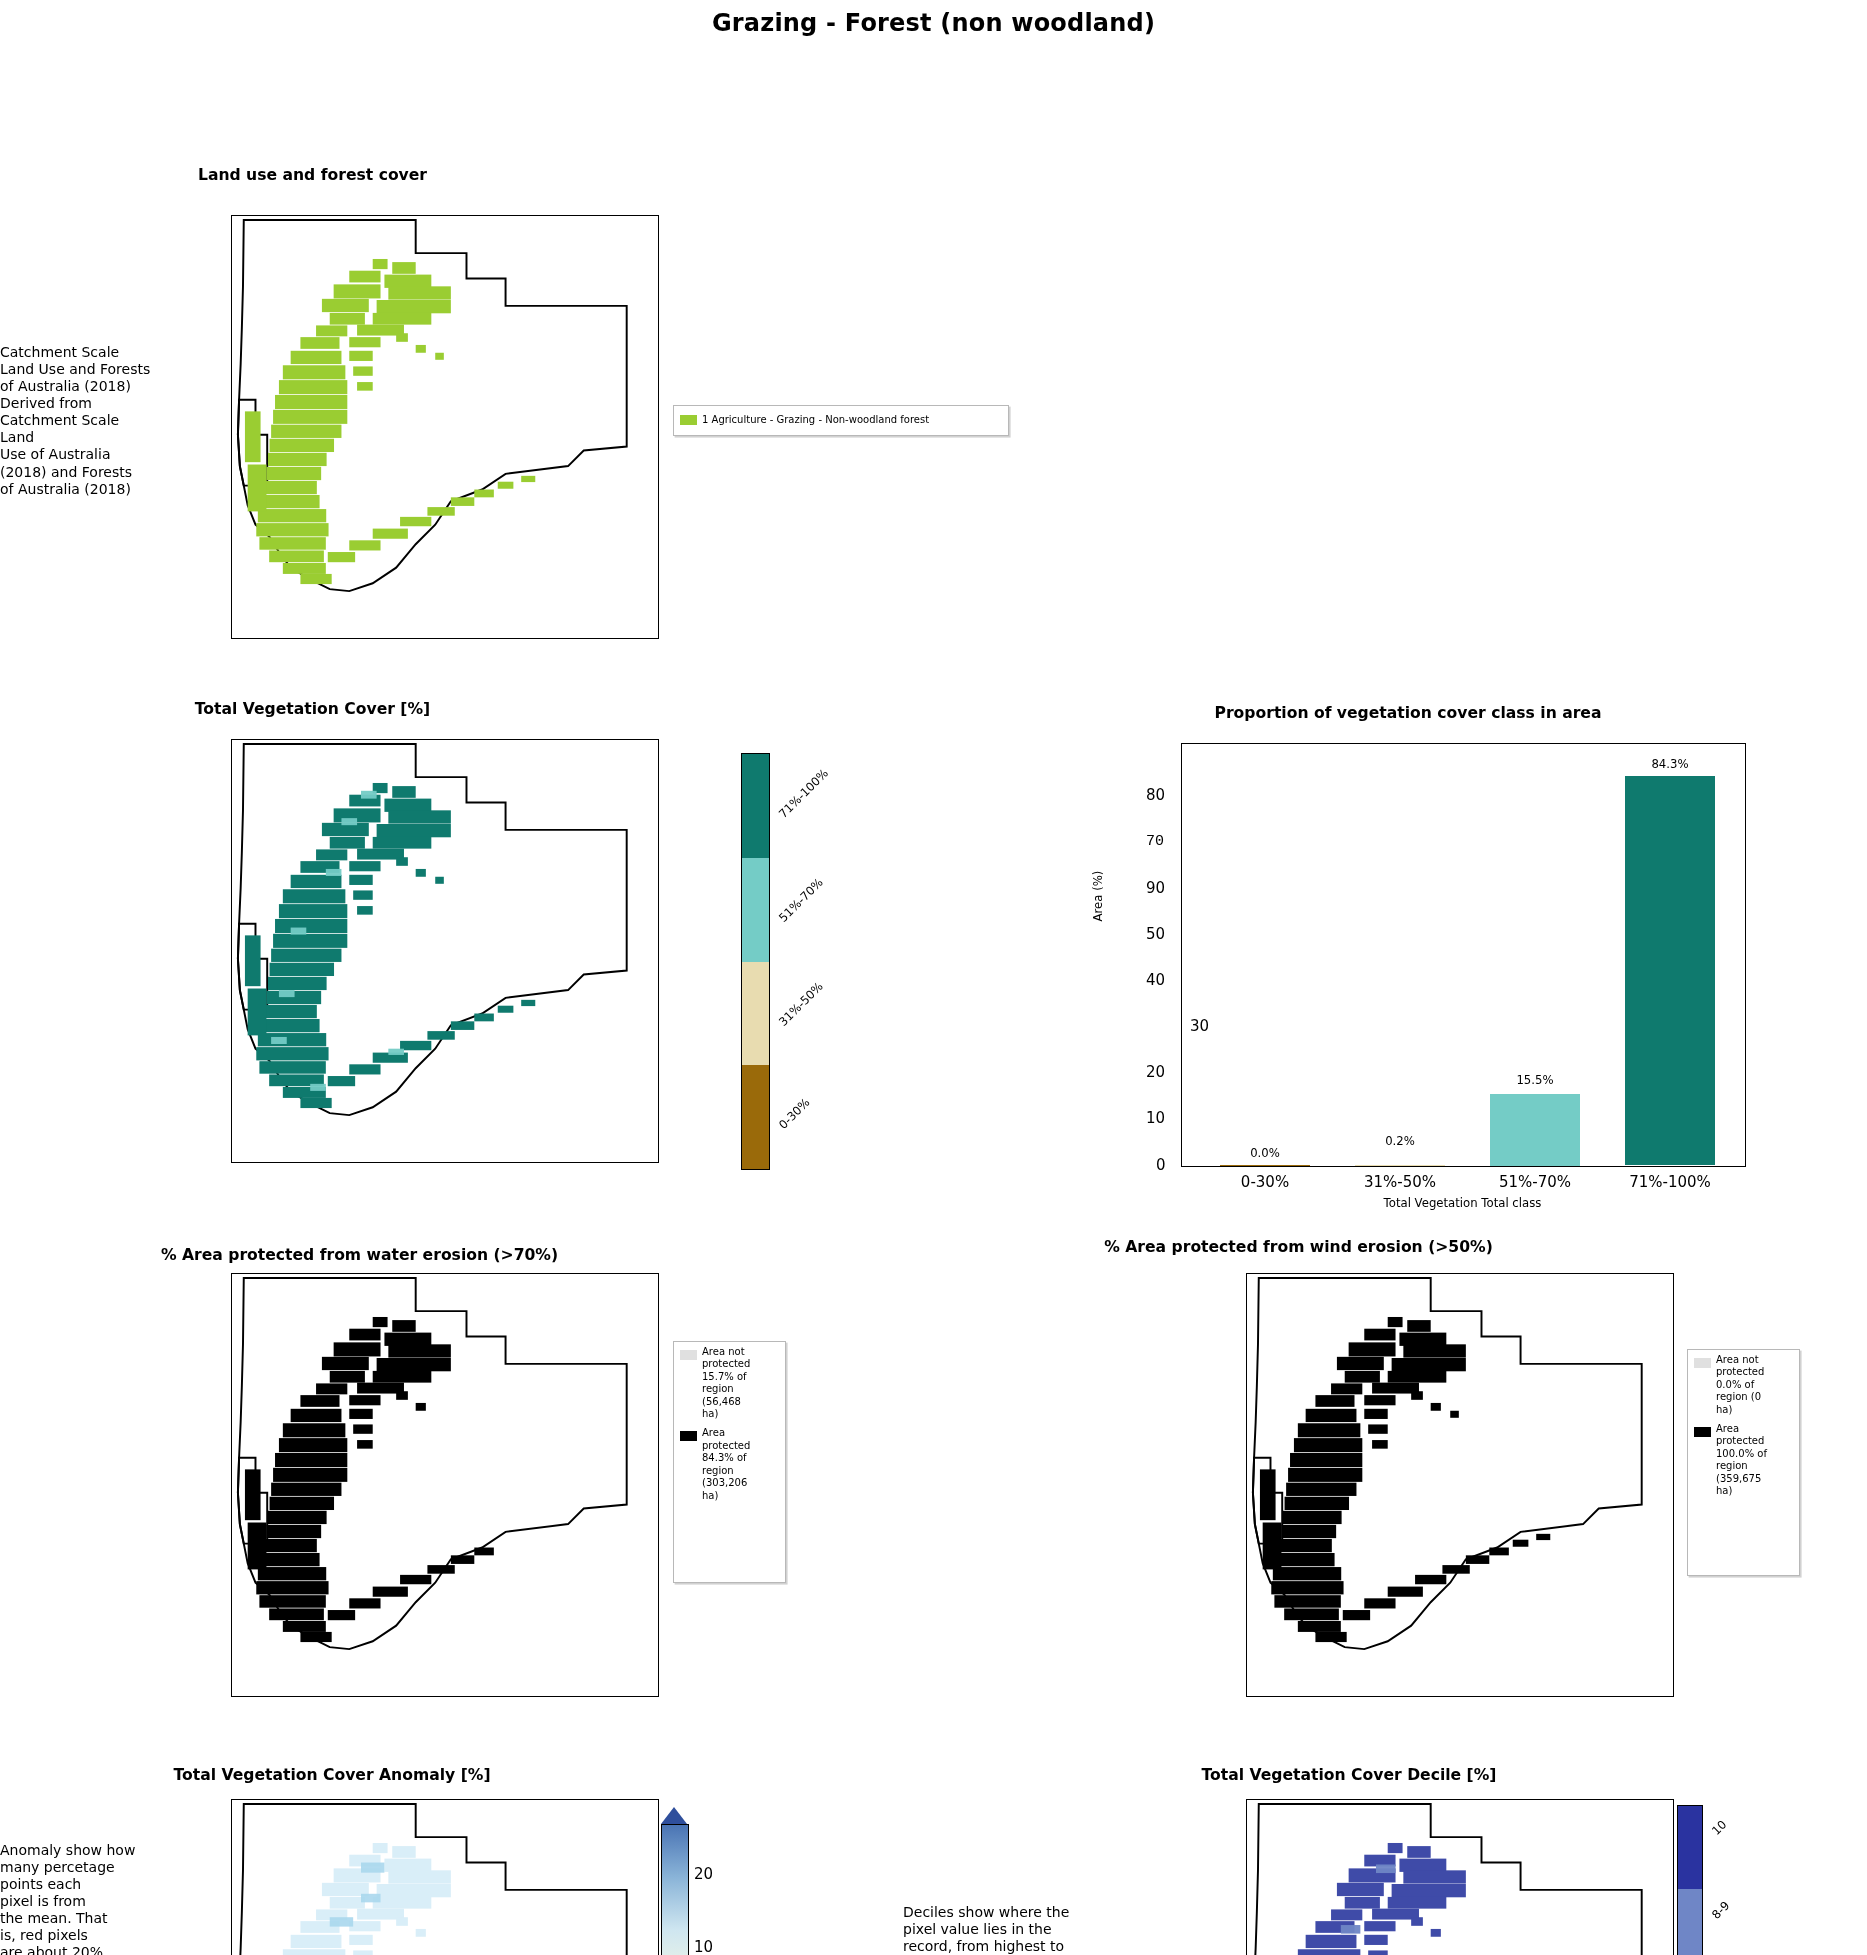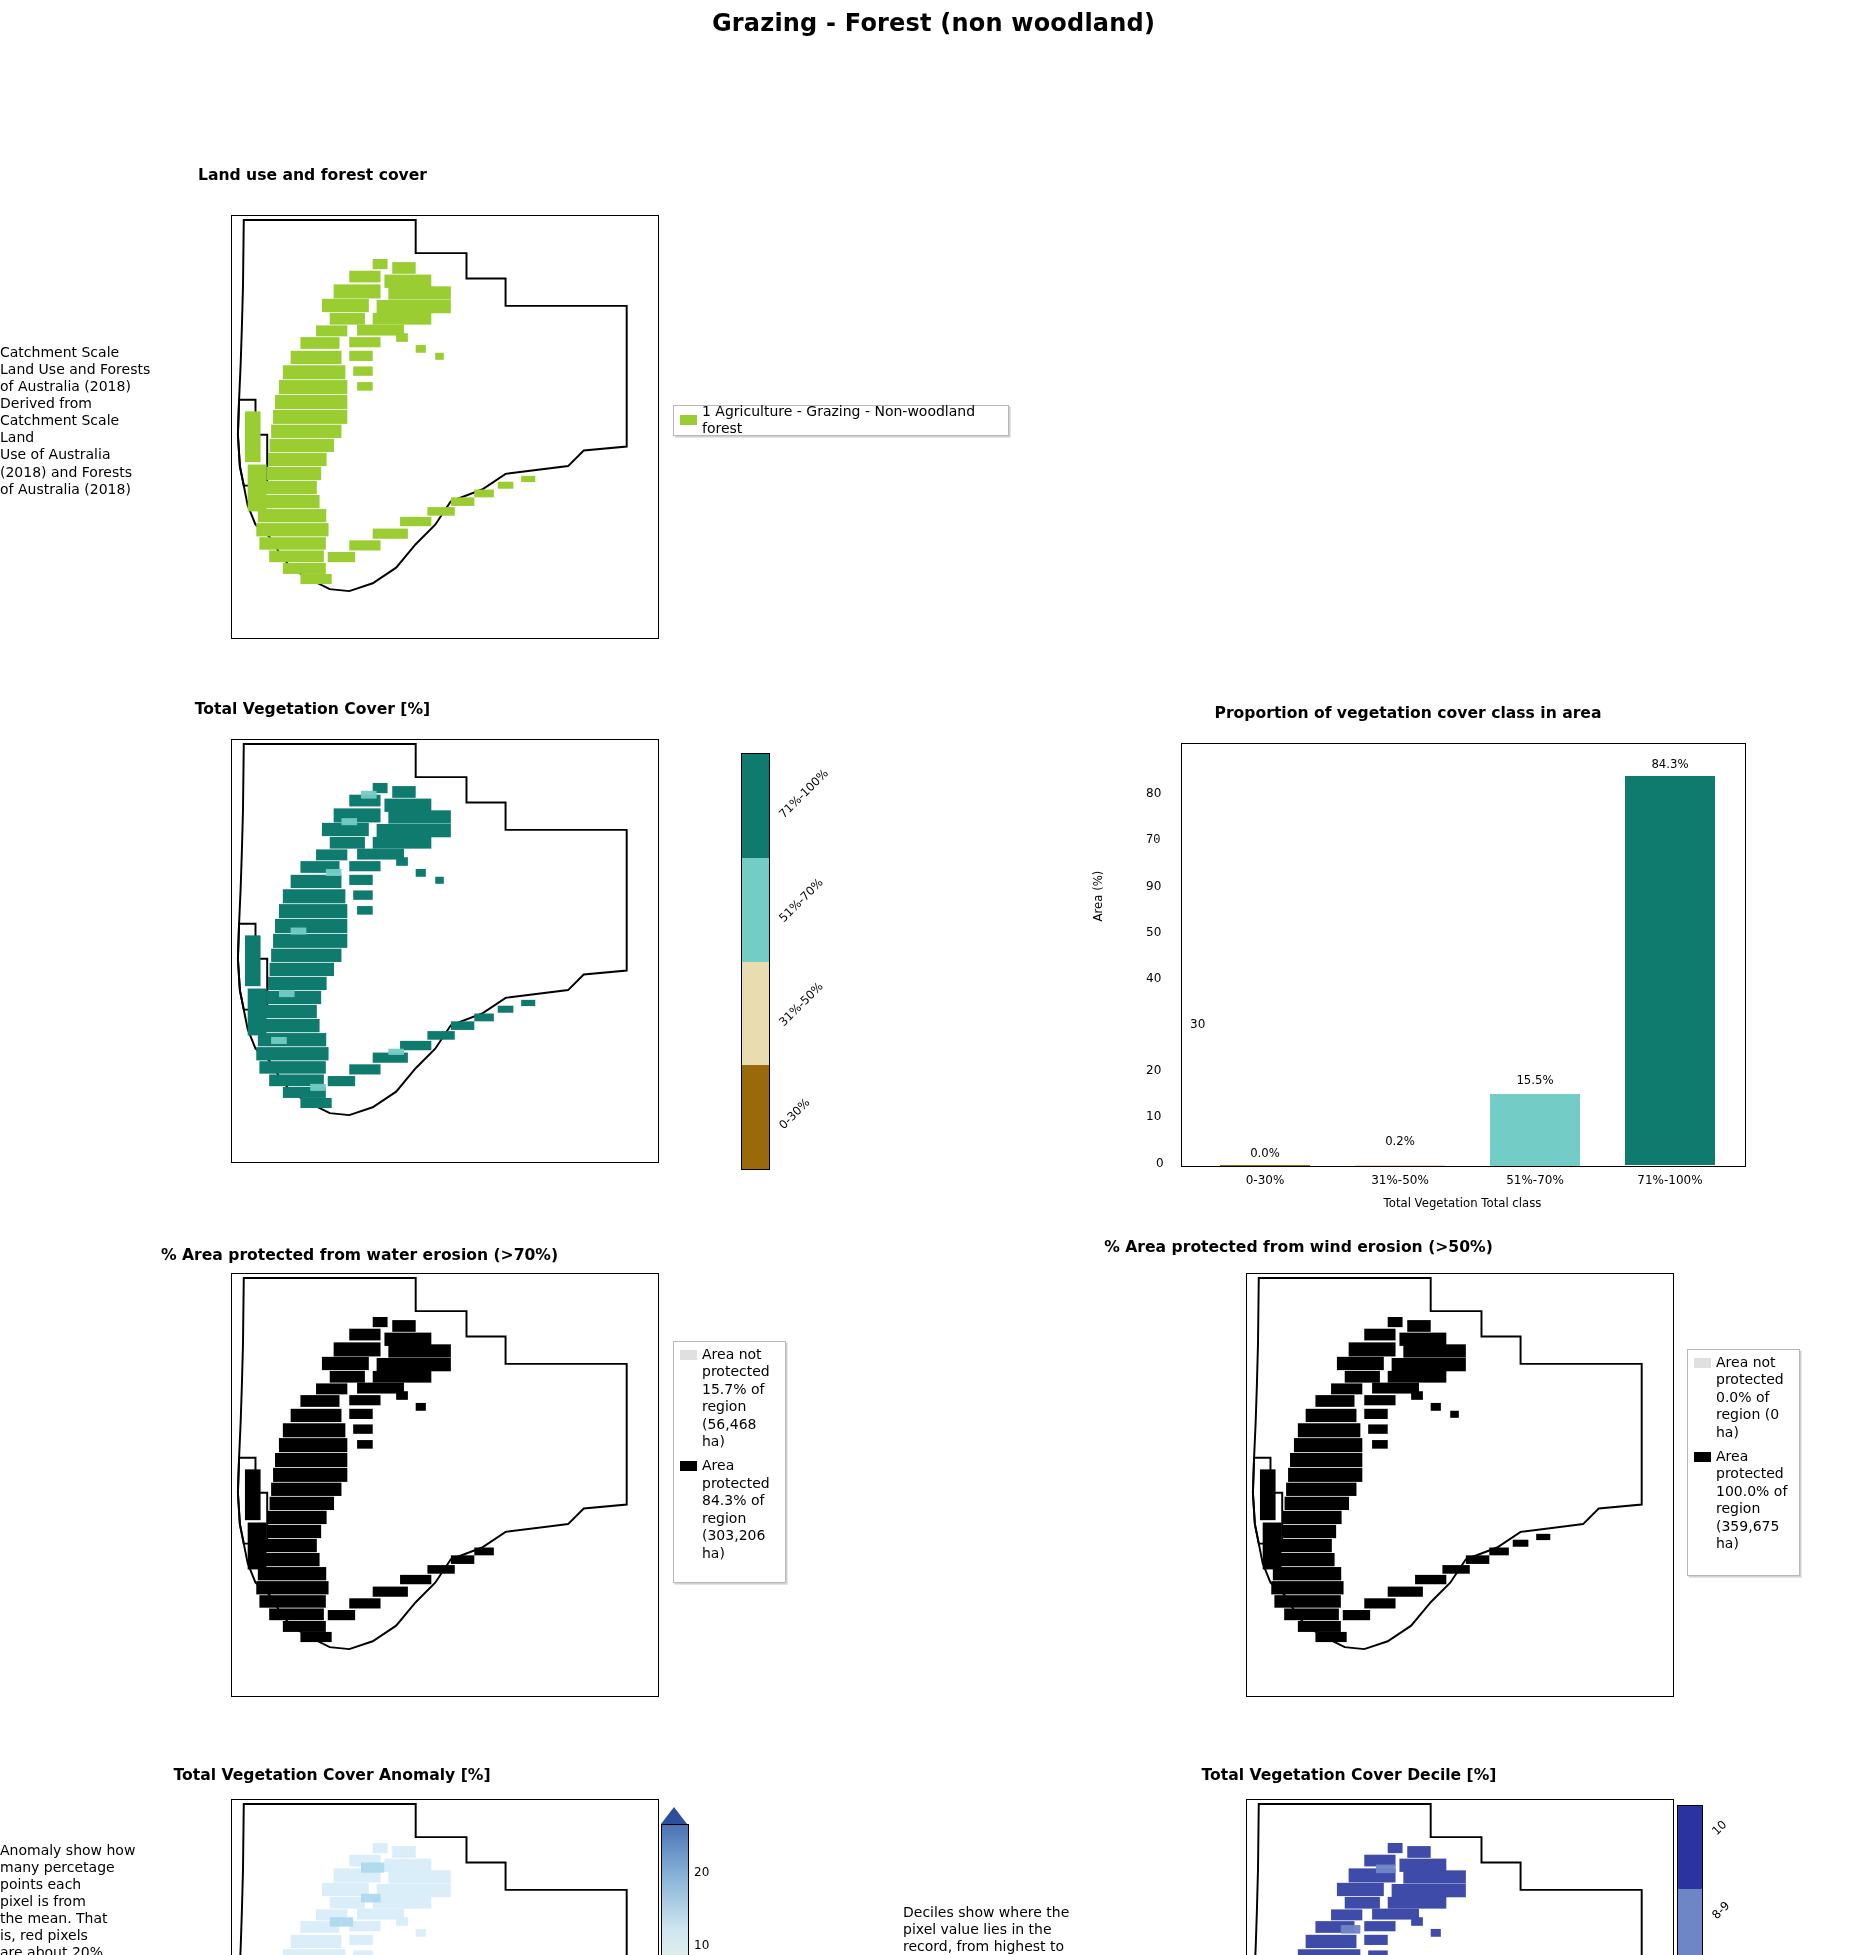--- a/index.html
+++ b/index.html
@@ -21,38 +21,38 @@
   }
   
   .mapframe{
     border:1.2px solid #000;background:#ffffff;position:absolute;overflow:hidden;
   }
   .mapsvg{position:absolute;left:0;top:0;}
   
   .legendbox{
     position:absolute;border:1.2px solid #b8b8b8;background:#ffffff;
     box-shadow:1.6px 1.6px 0 rgba(0,0,0,.18);
-    font-size:14px;line-height:1.25;
+    font-size:10px;line-height:1.25;
     padding:3.9px 5.5px;box-sizing:border-box;
   }
   .legrow{display:flex;align-items:center;gap:5.5px;}
   .swatch{width:17px;height:10.2px;display:inline-block;flex:none;}
   .legstack{display:flex;align-items:flex-start;gap:5.5px;margin-bottom:6.3px;}
   .legstack .swatch{margin-top:3.9px;}
   .legtext{white-space:pre-line;}
   
   .cbar{position:absolute;border:0.8px solid #000;}
   .cbar-seg{width:100%;}
   .cbar-label{
     position:absolute;font-size:11.7px;
     transform-origin:left top;
     transform:rotate(-45deg);
     white-space:nowrap;
   }
-  .tick-label{position:absolute;font-size:12px;}
+  .tick-label{position:absolute;font-size:15px;}
   .axis-title{position:absolute;font-size:11.7px;}
   .bar{position:absolute;}
   .bar-label{position:absolute;font-size:11.7px;text-align:center;}
 </style>
 </head>
 <body>
 
 <div class="abs title-main">Grazing - Forest (non woodland)</div>
 
 <div class="abs panel-title" style="left:117px;top:166px;width:391px;">Land use and forest cover</div>

